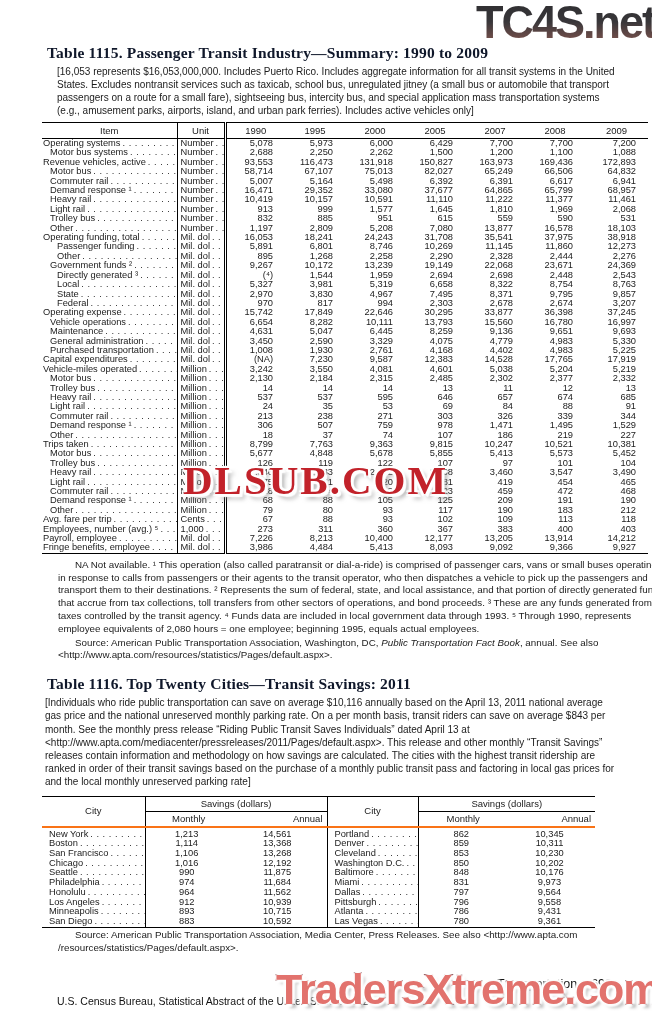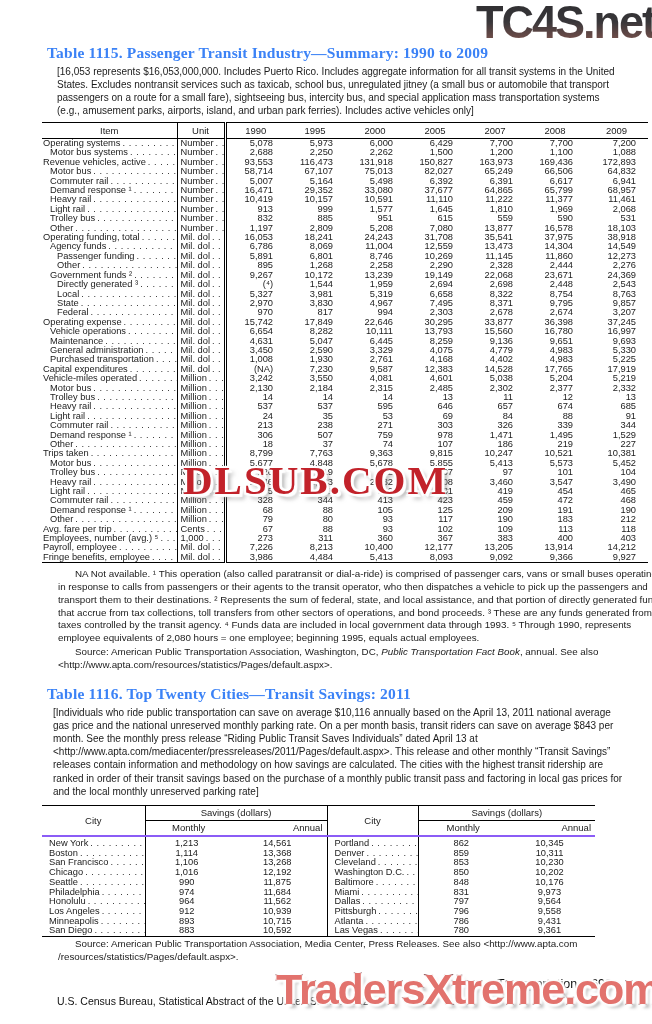--- a/index.html
+++ b/index.html
@@ -4,30 +4,30 @@
 <style>
   html,body{margin:0;padding:0;}
   body{
     width:652px;height:1024px;position:relative;overflow:hidden;
     background:#ffffff;color:#1b1b1b;
     font-family:"Liberation Sans", sans-serif;
     -webkit-font-smoothing:antialiased;
   }
   .content{position:absolute;left:42px;top:0;width:606px;}
   h1.tbl-title{
-    font-family:"Liberation Serif", serif;font-weight:bold;color:#3b82f6;
+    font-family:"Liberation Serif", serif;font-weight:bold;color:#0f172a;
     font-size:15.5px;line-height:17px;letter-spacing:.2px;
     margin:44px 0 0 5px;
   }
   h1.tbl-title.second{margin-top:13px;}
   .bracket-note{
     font-size:10px;line-height:13px;margin:4px 0 0 15px;width:560px;
     overflow-wrap:anywhere;
   }
-  .bracket-note.n2{margin-left:11px;width:572px;line-height:13.2px;}
+  .bracket-note.n2{margin-left:3px;width:572px;line-height:13.2px;}
   
   table.t1115{
     border-collapse:collapse;table-layout:fixed;width:606px;margin-top:5px;
     font-size:9.3px;
   }
   table.t1115 th{
     font-weight:normal;font-size:9.5px;padding:2px 0 2px 0;
     border-top:1.5px solid #000;border-bottom:1px solid #000;
   }
   .t1115 th.h-unit,.t1115 td.unit-cell{border-left:1px solid #000;}
@@ -52,21 +52,21 @@
   .br2{text-indent:0;}
   
   table.t1116{
     border-collapse:collapse;table-layout:fixed;width:553px;margin-top:7px;
     font-size:9.3px;
   }
   .t1116 thead th{
     font-weight:normal;font-size:9.5px;text-align:center;padding:1px 0;
     line-height:12px;
   }
-  .t1116 thead{border-top:1.5px solid #000;border-bottom:2px solid #8b5cf6;}
+  .t1116 thead{border-top:1.5px solid #000;border-bottom:2px solid #f97316;}
   .t1116 th.sav{border-bottom:1px solid #000;}
   .t1116 .bl{border-left:1px solid #000;}
   .t1116 th.h-annual{text-align:right;padding-right:4px;}
   .t1116 tbody{border-bottom:1.5px solid #000;}
   .t1116 td{padding:0;height:9.7px;line-height:9.7px;vertical-align:bottom;}
   .t1116 td.num{text-align:center;padding-right:4px;}
   .t1116 td.city-cell .stub{padding-left:7px;}
   .t1116 tbody tr:first-child td{padding-top:2px;}
   
   .page-footer-right{
@@ -365,41 +365,20 @@
           <td class="num first-num">16,053</td>
           <td class="num ">18,241</td>
           <td class="num ">24,243</td>
           <td class="num ">31,708</td>
           <td class="num ">35,541</td>
           <td class="num ">37,975</td>
           <td class="num ">38,918</td>
         </tr>
         <tr>
           <td class="item-cell">
-            <div class="stub ind1">
-              <span class="lbl">Agency funds</span>
-              <span class="dots"></span>
-            </div>
-          </td>
-          <td class="unit-cell">
-            <div class="stub">
-              <span class="lbl">Mil. dol</span>
-              <span class="dots"></span>
-            </div>
-          </td>
-          <td class="num first-num">6,786</td>
-          <td class="num ">8,069</td>
-          <td class="num ">11,004</td>
-          <td class="num ">12,559</td>
-          <td class="num ">13,473</td>
-          <td class="num ">14,304</td>
-          <td class="num ">14,549</td>
-        </tr>
-        <tr>
-          <td class="item-cell">
             <div class="stub ind2">
               <span class="lbl">Passenger funding</span>
               <span class="dots"></span>
             </div>
           </td>
           <td class="unit-cell">
             <div class="stub">
               <span class="lbl">Mil. dol</span>
               <span class="dots"></span>
             </div>

